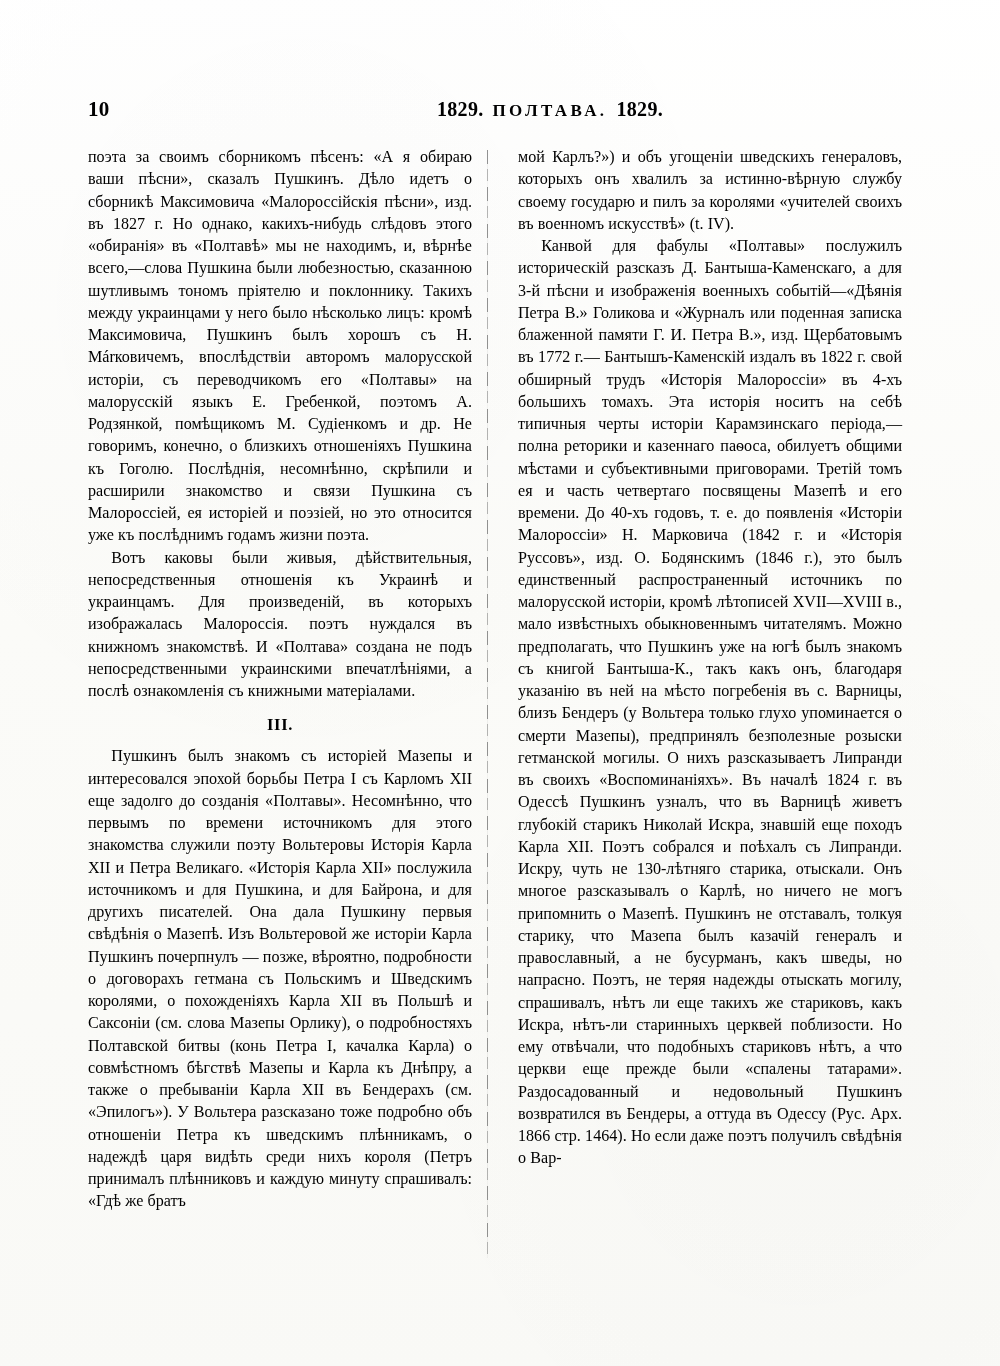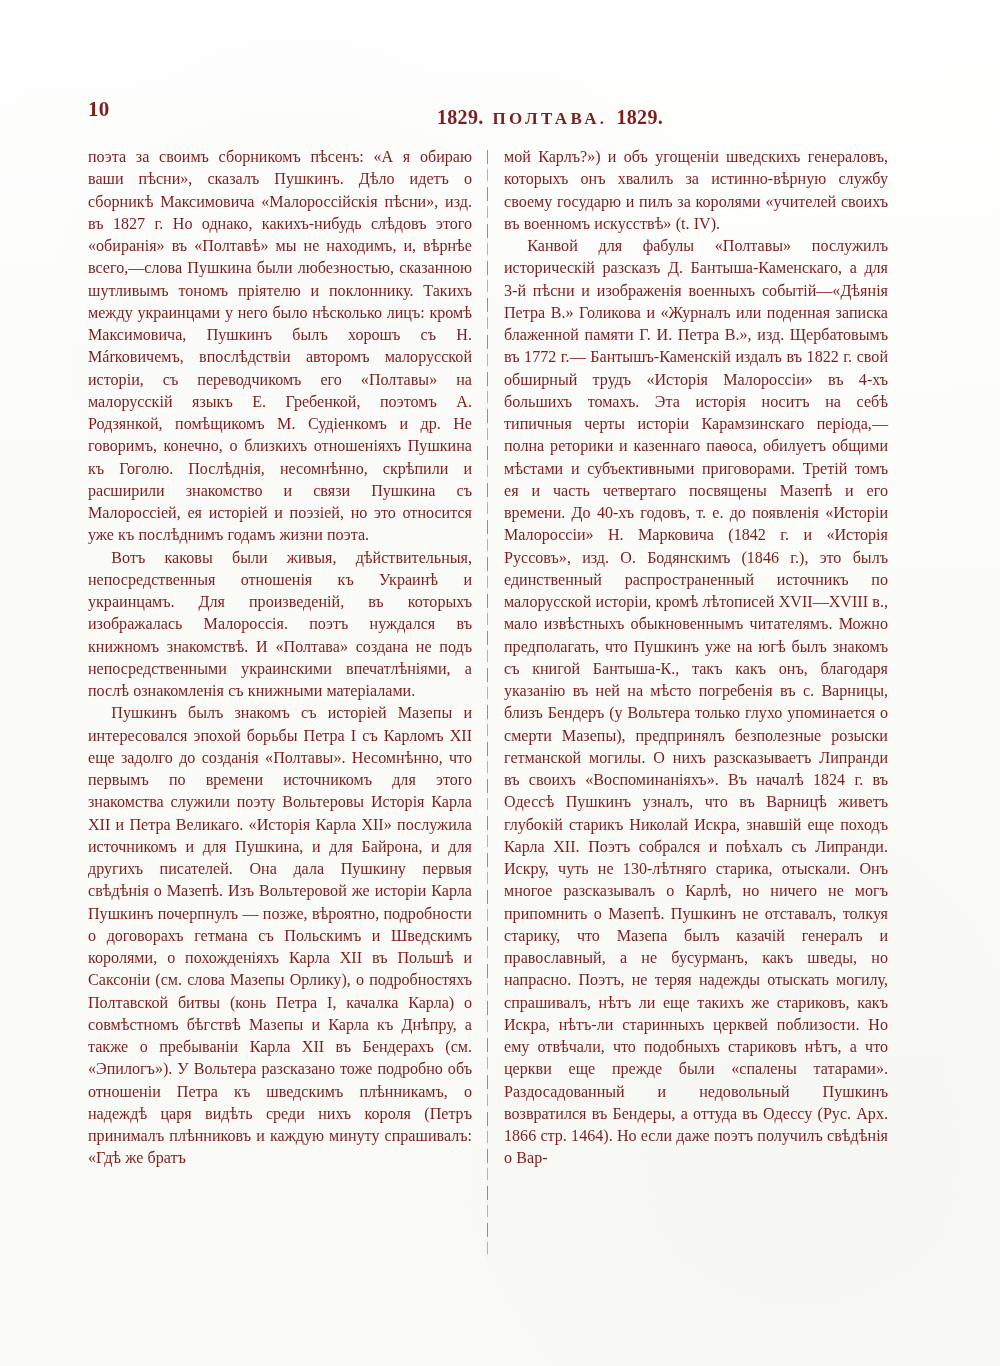--- a/index.html
+++ b/index.html
@@ -8,21 +8,21 @@
     padding: 0;
     background: #ffffff;
   }
   .page {
     position: relative;
     width: 1000px;
     height: 1366px;
     background: #fcfcfa;
     overflow: hidden;
     font-family: "Liberation Serif", "DejaVu Serif", serif;
-    color: #7f1d1d;
+    color: #000000;
     -webkit-font-smoothing: none;
   }
   
   .page::before {
     content: "";
     position: absolute;
     inset: 0;
     background:
       radial-gradient(ellipse 70% 55% at 30% 22%, rgba(0,0,0,0.013), rgba(0,0,0,0) 70%),
       radial-gradient(ellipse 60% 50% at 80% 78%, rgba(0,0,0,0.011), rgba(0,0,0,0) 72%),
@@ -48,21 +48,21 @@
     top: 0;
     font-size: 21px;
     font-weight: 700;
     letter-spacing: 0.2px;
     line-height: 26px;
   }
   .head-title {
     position: absolute;
     left: 0;
     right: 0;
-    top: 8px;
+    top: 0;
     text-align: center;
     line-height: 26px;
     padding-left: 96px;
     white-space: nowrap;
   }
   .head-year {
     font-size: 20px;
     font-weight: 700;
     letter-spacing: 0.3px;
   }
@@ -73,21 +73,21 @@
     margin: 0 9px;
   }
 
   
   .columns {
     position: absolute;
     top: 146px;
     left: 88px;
     width: 830px;
     display: flex;
-    gap: 0;
+    gap: 14px;
   }
   .col {
     width: 384px;
     font-size: 16.1px;
     line-height: 22.25px;
     text-align: justify;
     text-justify: inter-word;
     hyphens: none;
     word-spacing: 0.2px;
   }
@@ -146,20 +146,21 @@
       </div>
     </div>
 
     <div class="col-rule"></div>
 
     <div class="columns">
 
       <div class="col col-left">
         <p class="para cont">поэта за своимъ сборникомъ пѣсенъ: «А я обираю ваши пѣсни», сказалъ Пушкинъ. Дѣло идетъ о сборникѣ Максимовича «Малороссійскія пѣсни», изд. въ 1827 г. Но однако, какихъ-нибудь слѣдовъ этого «обиранія» въ «Полтавѣ» мы не находимъ, и, вѣрнѣе всего,—слова Пушкина были любезностью, сказанною шутливымъ тономъ пріятелю и поклоннику. Такихъ между украинцами у него было нѣсколько лицъ: кромѣ Максимовича, Пушкинъ былъ хорошъ съ Н. Márковичемъ, впослѣдствіи авторомъ малорусской исторіи, съ переводчикомъ его «Полтавы» на малорусскій языкъ Е. Гребенкой, поэтомъ А. Родзянкой, помѣщикомъ М. Судіенкомъ и др. Не говоримъ, конечно, о близкихъ отношеніяхъ Пушкина къ Гоголю. Послѣднія, несомнѣнно, скрѣпили и расширили знакомство и связи Пушкина съ Малороссіей, ея исторіей и поэзіей, но это относится уже къ послѣднимъ годамъ жизни поэта.</p>
         <p class="para">Вотъ каковы были живыя, дѣйствительныя, непосредственныя отношенія къ Украинѣ и украинцамъ. Для произведеній, въ которыхъ изображалась Малороссія. поэтъ нуждался въ книжномъ знакомствѣ. И «Полтава» создана не подъ непосредственными украинскими впечатлѣніями, а послѣ ознакомленія съ книжными матеріалами.</p>
+        <h2 class="section-num">III.</h2>
         <p class="para">Пушкинъ былъ знакомъ съ исторіей Мазепы и интересовался эпохой борьбы Петра I съ Карломъ XII еще задолго до созданія «Полтавы». Несомнѣнно, что первымъ по времени источникомъ для этого знакомства служили поэту Вольтеровы Исторія Карла XII и Петра Великаго. «Исторія Карла XII» послужила источникомъ и для Пушкина, и для Байрона, и для другихъ писателей. Она дала Пушкину первыя свѣдѣнія о Мазепѣ. Изъ Вольтеровой же исторіи Карла Пушкинъ почерпнулъ — позже, вѣроятно, подробности о договорахъ гетмана съ Польскимъ и Шведскимъ королями, о похожденіяхъ Карла XII въ Польшѣ и Саксоніи (см. слова Мазепы Орлику), о подробностяхъ Полтавской битвы (конь Петра I, качалка Карла) о совмѣстномъ бѣгствѣ Мазепы и Карла къ Днѣпру, а также о пребываніи Карла XII въ Бендерахъ (см. «Эпилогъ»). У Вольтера разсказано тоже подробно объ отношеніи Петра къ шведскимъ плѣнникамъ, о надеждѣ царя видѣть среди нихъ короля (Петръ принималъ плѣнниковъ и каждую минуту спрашивалъ: «Гдѣ же братъ</p>
       </div>
 
       <div class="col col-right">
         <p class="para cont">мой Карлъ?») и объ угощеніи шведскихъ генераловъ, которыхъ онъ хвалилъ за истинно-вѣрную службу своему государю и пилъ за королями «учителей своихъ въ военномъ искусствѣ» (t. IV).</p>
         <p class="para">Канвой для фабулы «Полтавы» послужилъ историческій разсказъ Д. Бантыша-Каменскаго, а для 3-й пѣсни и изображенія военныхъ событій—«Дѣянія Петра В.» Голикова и «Журналъ или поденная записка блаженной памяти Г. И. Петра В.», изд. Щербатовымъ въ 1772 г.— Бантышъ-Каменскій издалъ въ 1822 г. свой обширный трудъ «Исторія Малороссіи» въ 4-хъ большихъ томахъ. Эта исторія носитъ на себѣ типичныя черты исторіи Карамзинскаго періода,—полна реторики и казеннаго паѳоса, обилуетъ общими мѣстами и субъективными приговорами. Третій томъ ея и часть четвертаго посвящены Мазепѣ и его времени. До 40-хъ годовъ, т. е. до появленія «Исторіи Малороссіи» Н. Марковича (1842 г. и «Исторія Руссовъ», изд. О. Бодянскимъ (1846 г.), это былъ единственный распространенный источникъ по малорусской исторіи, кромѣ лѣтописей XVII—XVIII в., мало извѣстныхъ обыкновеннымъ читателямъ. Можно предполагать, что Пушкинъ уже на югѣ былъ знакомъ съ книгой Бантыша-К., такъ какъ онъ, благодаря указанію въ ней на мѣсто погребенія въ с. Варницы, близъ Бендеръ (у Вольтера только глухо упоминается о смерти Мазепы), предпринялъ безполезные розыски гетманской могилы. О нихъ разсказываетъ Липранди въ своихъ «Воспоминаніяхъ». Въ началѣ 1824 г. въ Одессѣ Пушкинъ узналъ, что въ Варницѣ живетъ глубокій старикъ Николай Искра, знавшій еще походъ Карла XII. Поэтъ собрался и поѣхалъ съ Липранди. Искру, чуть не 130-лѣтняго старика, отыскали. Онъ многое разсказывалъ о Карлѣ, но ничего не могъ припомнить о Мазепѣ. Пушкинъ не отставалъ, толкуя старику, что Мазепа былъ казачій генералъ и православный, а не бусурманъ, какъ шведы, но напрасно. Поэтъ, не теряя надежды отыскать могилу, спрашивалъ, нѣтъ ли еще такихъ же стариковъ, какъ Искра, нѣтъ-ли старинныхъ церквей поблизости. Но ему отвѣчали, что подобныхъ стариковъ нѣтъ, а что церкви еще прежде были «спалены татарами». Раздосадованный и недовольный Пушкинъ возвратился въ Бендеры, а оттуда въ Одессу (Рус. Арх. 1866 стр. 1464). Но если даже поэтъ получилъ свѣдѣнія о Вар-</p>
       </div>
 
     </div>
 

